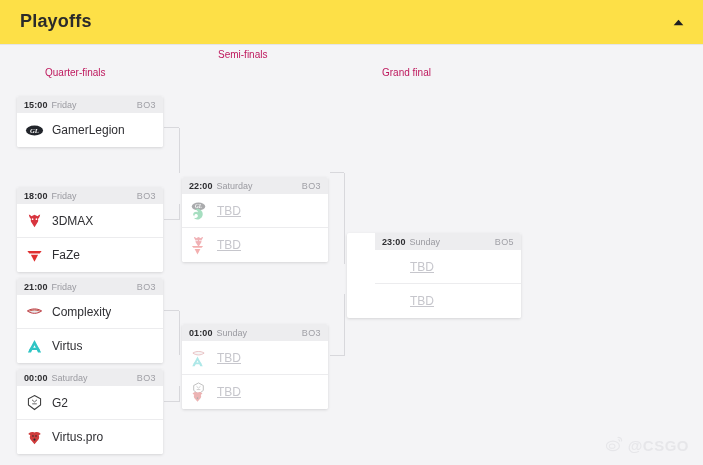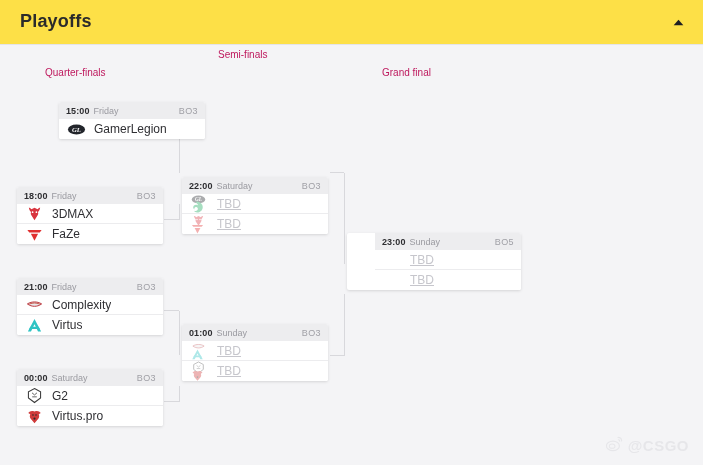--- a/index.html
+++ b/index.html
@@ -102,21 +102,21 @@
   }
   .m-day {
     color: #9a9aa0;
     flex: 1;
   }
   .m-bo {
     color: #a0a0a6;
     letter-spacing: .4px;
   }
   .team-row {
-    height: 20px;
+    height: 34px;
     display: flex;
     align-items: center;
     padding-left: 8px;
     box-sizing: border-box;
     border-bottom: 1px solid #ececee;
     background: #fff;
   }
   .team-row:last-child { border-bottom: none; }
   .team-logo {
     width: 19px;
@@ -198,21 +198,21 @@
       <path d="M179.5 356.5 V341"></path>
 
       <path d="M329.5 127.5 H344"></path>
       <path d="M344.5 127.5 V219"></path>
 
       <path d="M329.5 310.5 H344"></path>
       <path d="M344.5 310.5 V249"></path>
     </g>
   </svg>
 
-  <div class="match" style="left:17px; top:57px;margin-left:42px;">
+  <div class="match" style="left:17px; top:51px;">
     <div class="match-head">
       <span class="m-time">15:00</span>
       <span class="m-day">Friday</span>
       <span class="m-bo">BO3</span>
     </div>
     <div class="team-row">
       <span class="team-logo">
         <svg viewBox="0 0 20 20">
             <ellipse cx="10" cy="10" rx="9" ry="5.2" fill="#22252b"></ellipse>
             <text x="10" y="12.6" font-family="Liberation Serif, serif" font-size="7" font-style="italic" font-weight="bold" fill="#fff" text-anchor="middle">GL</text>

